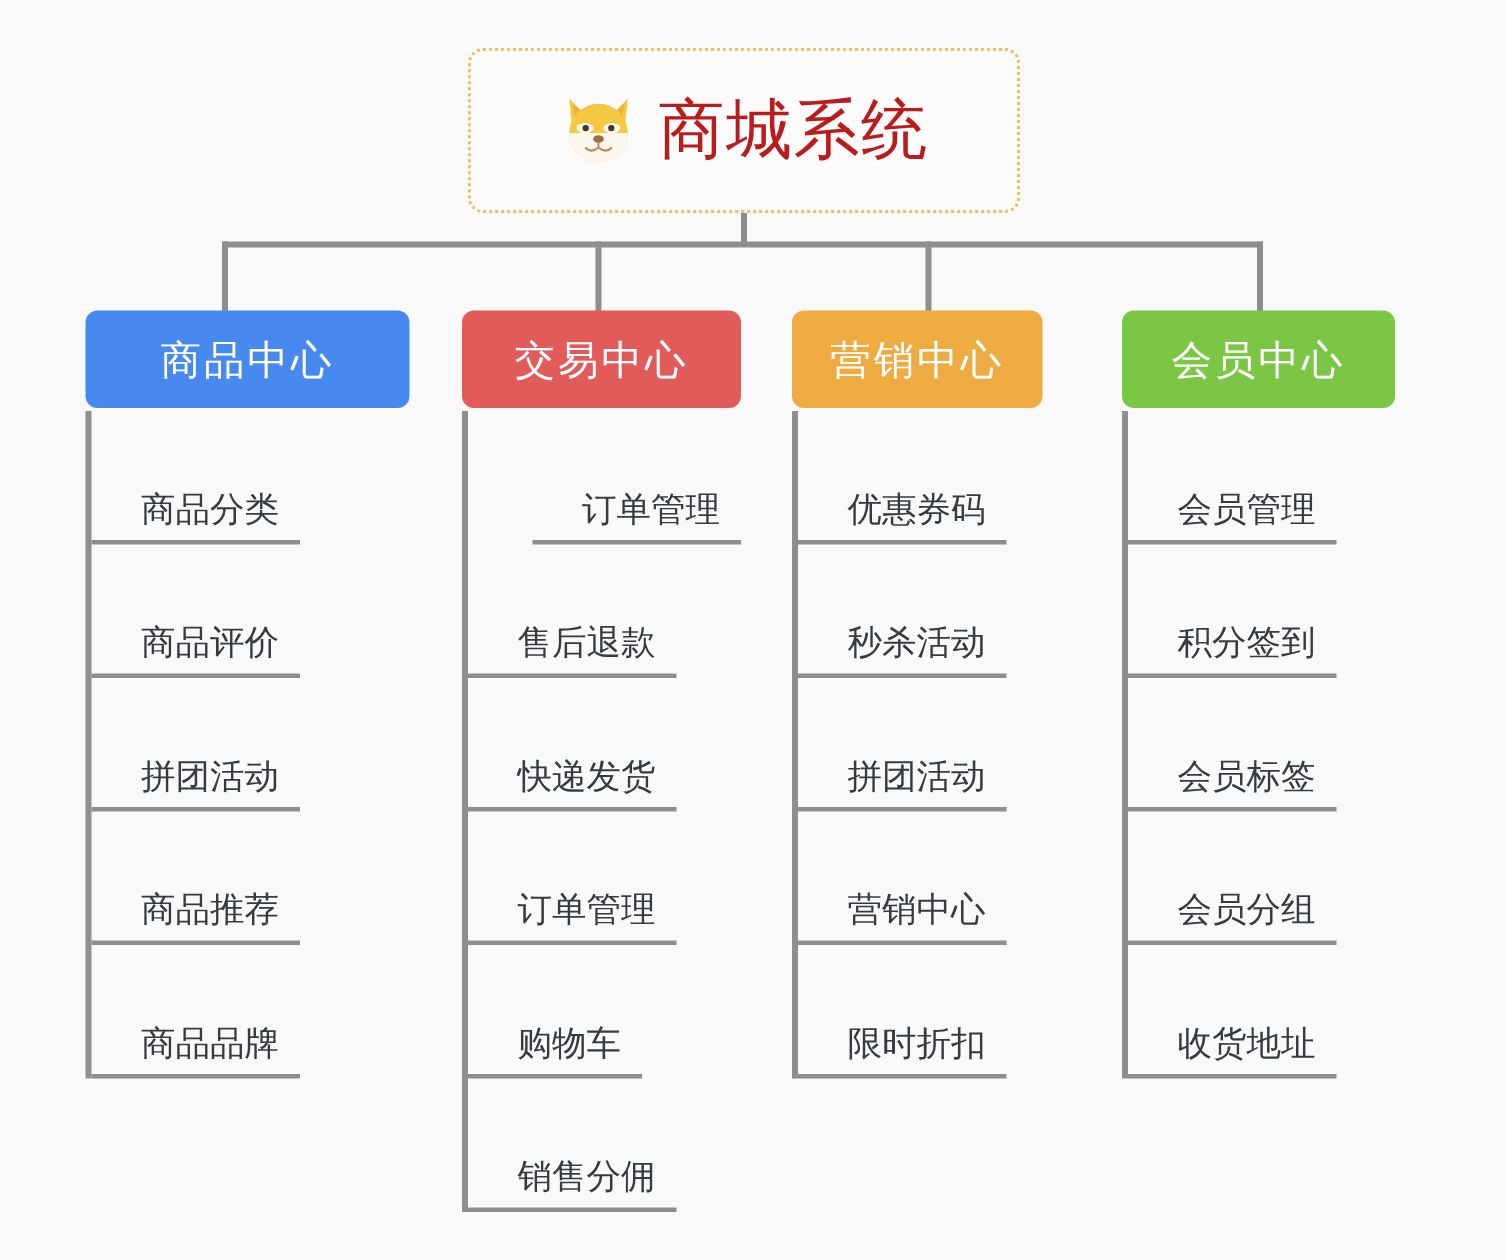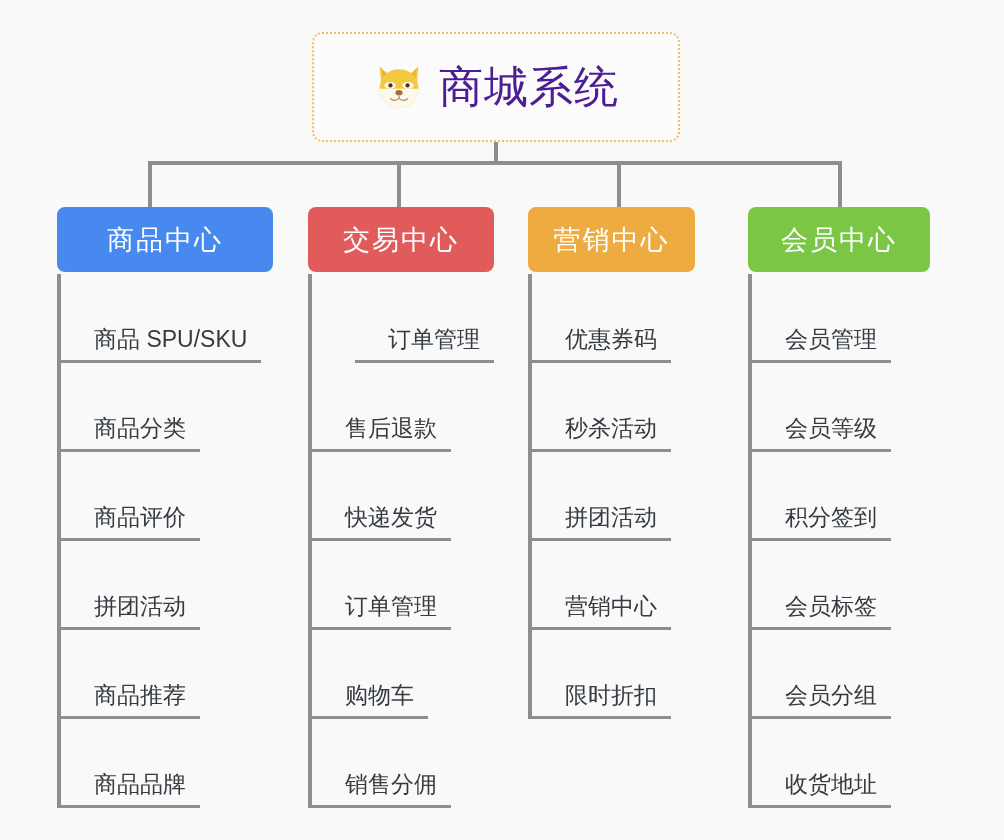--- a/index.html
+++ b/index.html
@@ -120,39 +120,36 @@
         <ellipse cx="21" cy="30" rx="7" ry="4.2" fill="#fdf8ee"></ellipse>
         <ellipse cx="43" cy="30" rx="7" ry="4.2" fill="#fdf8ee"></ellipse>
         <ellipse cx="21.5" cy="30" rx="2.6" ry="2.6" fill="#4a3320"></ellipse>
         <ellipse cx="42.5" cy="30" rx="2.6" ry="2.6" fill="#4a3320"></ellipse>
         <ellipse cx="32" cy="39" rx="4.4" ry="3.2" fill="#9e7040"></ellipse>
         <path d="M32 42 L32 46" stroke="#b8895a" stroke-width="1.6" fill="none"></path>
         <path d="M32 46 q-6 5 -11 0" stroke="#b8895a" stroke-width="1.6" fill="none"></path>
         <path d="M32 46 q6 5 11 0" stroke="#b8895a" stroke-width="1.6" fill="none"></path>
       </svg>
     </span>
-    <span id="root-title" style="color: #4c1d95;">商城系统</span>
+    <span id="root-title" style="color: #b91c1c;">商城系统</span>
   </div>
 
   <div class="conn conn-v" style="left: 494px; top: 142px; height: 21px; background: rgb(142, 142, 142);"></div>
 
   <div class="conn conn-h" style="left: 148px; top: 161px; width: 694px; background: rgb(142, 142, 142);"></div>
 
   <div class="conn conn-v" style="left: 148px; top: 161px; height: 47px; background: rgb(142, 142, 142);"></div>
   <div class="conn conn-v" style="left: 397px; top: 161px; height: 47px; background: rgb(142, 142, 142);"></div>
   <div class="conn conn-v" style="left: 617px; top: 161px; height: 47px; background: rgb(142, 142, 142);"></div>
   <div class="conn conn-v" style="left: 838px; top: 161px; height: 47px; background: rgb(142, 142, 142);"></div>
 
   <div class="column" style="left:57px; width:195px;">
     <div class="cat-box" style="width:216px; background:#4789ee;">商品中心</div>
     <div class="leaf-stack" style="border-left-color: rgb(142, 142, 142);">
       <div class="leaf">
-          <span class="leaf-label" style="border-bottom-color: rgb(142, 142, 142);">商品 SPU/SKU</span>
-        </div>
-      <div class="leaf">
           <span class="leaf-label" style="border-bottom-color: rgb(142, 142, 142);">商品分类</span>
         </div>
       <div class="leaf">
           <span class="leaf-label" style="border-bottom-color: rgb(142, 142, 142);">商品评价</span>
         </div>
       <div class="leaf">
           <span class="leaf-label" style="border-bottom-color: rgb(142, 142, 142);">拼团活动</span>
         </div>
       <div class="leaf">
           <span class="leaf-label" style="border-bottom-color: rgb(142, 142, 142);">商品推荐</span>
@@ -208,23 +205,20 @@
     </div>
   </div>
 
   <div class="column" style="left:748px; width:185px;">
     <div class="cat-box" style="width:182px; background:#7cc646;">会员中心</div>
     <div class="leaf-stack" style="border-left-color: rgb(142, 142, 142);">
       <div class="leaf">
           <span class="leaf-label" style="border-bottom-color: rgb(142, 142, 142);">会员管理</span>
         </div>
       <div class="leaf">
-          <span class="leaf-label" style="border-bottom-color: rgb(142, 142, 142);">会员等级</span>
-        </div>
-      <div class="leaf">
           <span class="leaf-label" style="border-bottom-color: rgb(142, 142, 142);">积分签到</span>
         </div>
       <div class="leaf">
           <span class="leaf-label" style="border-bottom-color: rgb(142, 142, 142);">会员标签</span>
         </div>
       <div class="leaf">
           <span class="leaf-label" style="border-bottom-color: rgb(142, 142, 142);">会员分组</span>
         </div>
       <div class="leaf">
           <span class="leaf-label" style="border-bottom-color: rgb(142, 142, 142);">收货地址</span>

